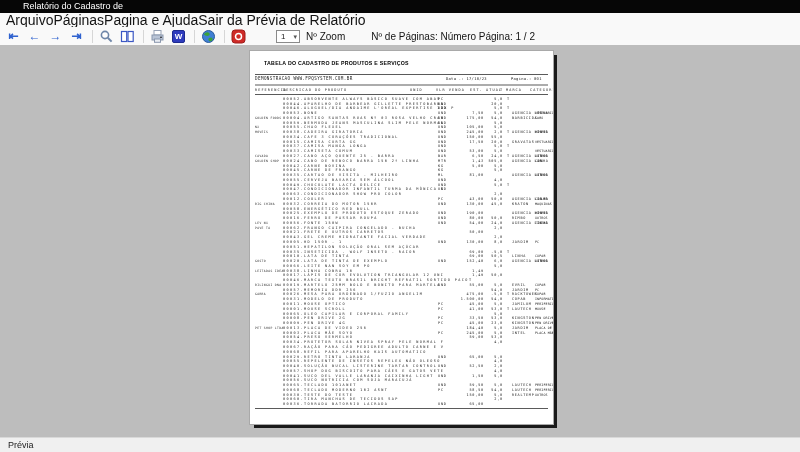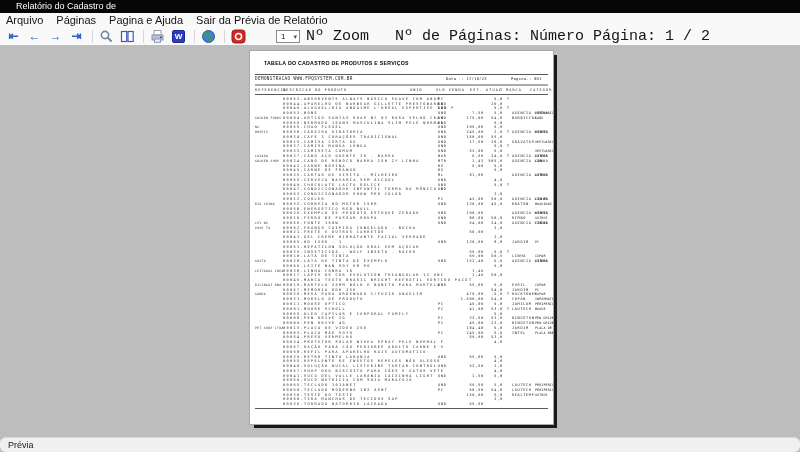--- a/index.html
+++ b/index.html
@@ -1,39 +1,39 @@
 <!DOCTYPE html>
 <html><head>
 <meta charset="utf-8">
 <style>
   html,body{margin:0;padding:0;}
   body{width:800px;height:452px;position:relative;overflow:hidden;
        font-family:"Liberation Sans",sans-serif;background:#bdbdbd;}
 
   
   .titlebar{position:absolute;left:0;top:0;width:800px;height:13px;background:#060606;
-            color:#fff;font-size:9px;line-height:13px;padding-left:16px;box-sizing:border-box;}
+            color:#fff;font-size:9px;line-height:13px;padding-left:23px;box-sizing:border-box;}
   .menubar{position:absolute;left:0;top:13px;width:800px;height:14px;background:#f9f9f9;
            display:flex;align-items:center;padding-left:6px;box-sizing:border-box;}
-  .menuitem{font-size:11px;color:#141414;margin-right:13px;white-space:nowrap;cursor:default;}
+  .menuitem{font-size:14px;color:#141414;white-space:nowrap;cursor:default;}
   .toolbar{position:absolute;left:0;top:27px;width:800px;height:19px;background:#f9f9f9;
            border-bottom:1px solid #bdbdbd;display:flex;align-items:center;
            padding-left:4px;box-sizing:border-box;}
   .tbtn{width:19px;height:15px;display:flex;align-items:center;justify-content:center;
         margin-right:2px;flex:0 0 auto;}
   .navglyph{font-size:12px;line-height:12px;font-weight:bold;color:#2f62cf;}
   .sep{width:1px;height:13px;background:#d6d6d6;margin:0 4px;flex:0 0 auto;}
   .wicon{width:13px;height:13px;background:#2e3bbd;border:1px solid #1d2a8f;border-radius:2px;
          color:#fff;font-size:8px;font-weight:bold;display:flex;align-items:center;
          justify-content:center;box-sizing:border-box;}
   .dd{width:24px;height:13px;border:1px solid #8a8a8a;background:#fff;margin-left:26px;
       display:flex;align-items:center;font-size:8px;color:#222;padding-left:4px;
       box-sizing:border-box;flex:0 0 auto;}
   .dd .chev{margin-left:auto;margin-right:2px;font-size:7px;color:#555;line-height:7px;}
-  .tlabel{font-size:15px;color:#141414;white-space:nowrap;font-family:Liberation Mono, monospace;}
+  .tlabel{font-size:10px;color:#141414;white-space:nowrap;}
   .lbl-zoom{margin-left:6px;}
   .lbl-pages{margin-left:26px;}
 
   
   .preview{position:absolute;left:0;top:46px;width:800px;height:391px;background:#bdbdbd;}
   .page{position:absolute;left:250px;top:5px;width:303px;height:373px;background:#fff;
         box-shadow:4px 4px 0 #1a1a1a;outline:1px solid #a9a9a9;}
   .pagec{position:absolute;left:0;top:0;width:606px;height:746px;overflow:hidden;
          transform:scale(.5);transform-origin:0 0;
          font-family:"DejaVu Sans Mono",monospace;color:#1c1c1c;}
@@ -58,21 +58,21 @@
   .c-unid{left:376px;letter-spacing:1.6px;}
   .c-price{left:400px;width:68px;text-align:right;letter-spacing:1.6px;}
   .c-stock{left:446px;width:60px;text-align:right;letter-spacing:1.6px;}
   .c-t{left:514px;letter-spacing:1.4px;}
   .c-marca{left:524px;letter-spacing:1.4px;}
   .c-cat{left:570px;font-size:6.5px;letter-spacing:.3px;}
 
   
   .statusbar{position:absolute;left:0;top:437px;width:800px;height:15px;background:#f0f0f0;
              border-top:1px solid #d9d9d9;display:flex;align-items:center;
-             padding-left:8px;box-sizing:border-box;font-size:9px;color:#222;border-radius:6px;}
+             padding-left:8px;box-sizing:border-box;font-size:9px;color:#222;}
 </style>
 </head>
 <body>
 
 <div class="titlebar">
   <span>Relatório do Cadastro de</span>
 </div>
 
 <div class="menubar">
   <span class="menuitem">Arquivo</span>

